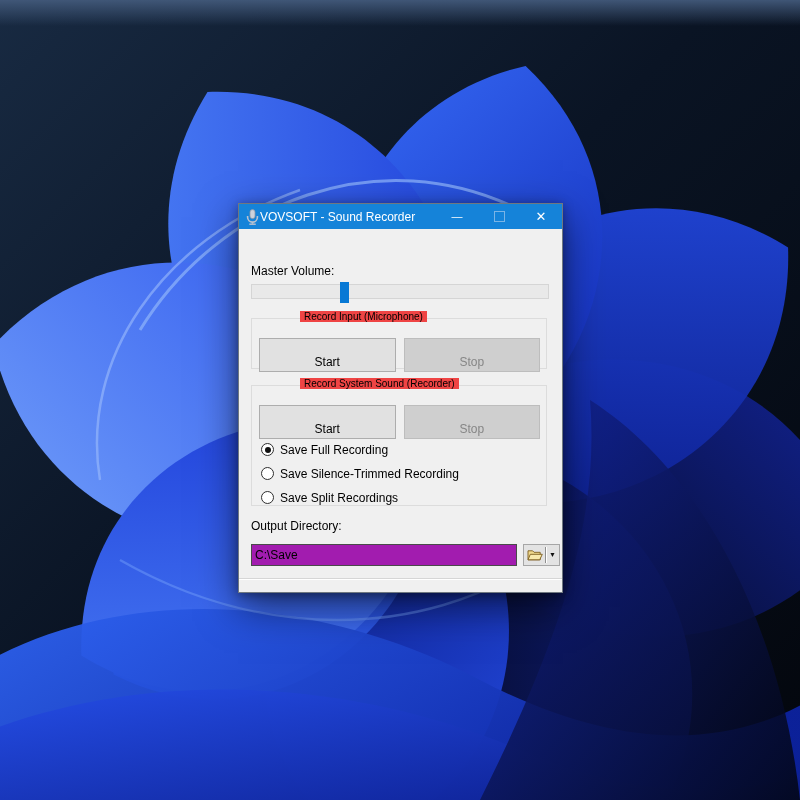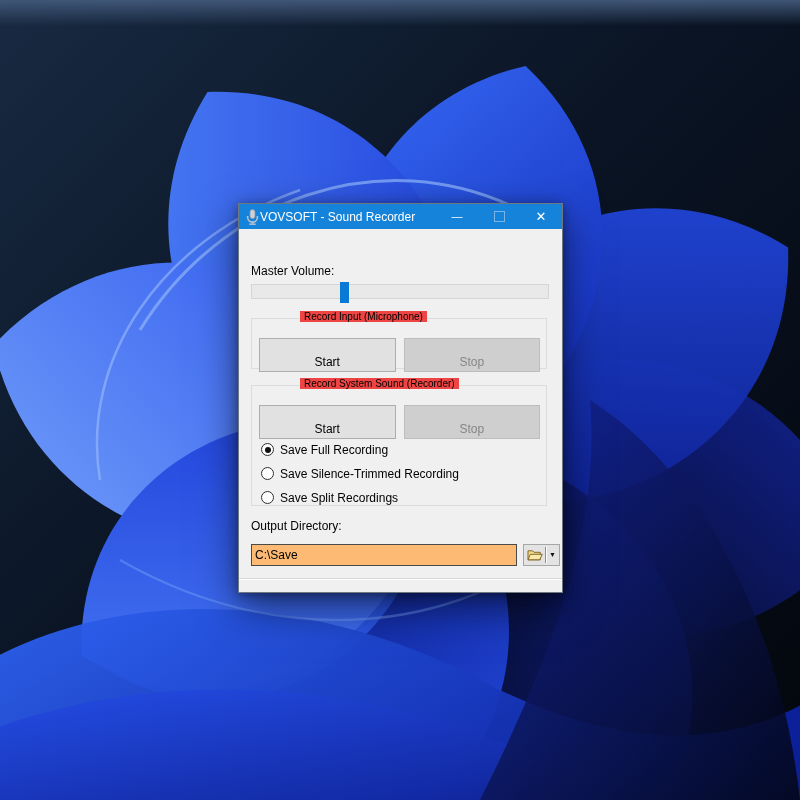--- a/index.html
+++ b/index.html
@@ -65,21 +65,21 @@
     width:13px; height:13px; border-radius:50%; background:#fff;
     border:1px solid #2f2f2f; box-sizing:border-box; position:relative; flex:0 0 auto;
   }
   .radio-dot.on::after {
     content:""; position:absolute; left:2.5px; top:2.5px; width:6px; height:6px;
     border-radius:50%; background:#101010;
   }
 
   .dir-input {
     position:absolute; top:295px; left:12px; width:266px; height:22px;
-    border:1px solid #4a4a4a; background:#fdba74; box-sizing:border-box;
+    border:1px solid #4a4a4a; background:#a21caf; box-sizing:border-box;
     font-size:12px; font-family:"Liberation Sans", sans-serif; padding:0 3px; color:#000;
   }
   .split-btn {
     position:absolute; top:295px; left:284px; width:37px; height:22px;
     background:#e3e3e3; border:1px solid #a6a6a6; box-sizing:border-box;
     display:flex; align-items:center;
   }
   .split-main { width:21px; display:flex; justify-content:center; align-items:center; }
   .split-sep { width:1px; height:16px; background:#8f8f8f; box-shadow:1px 0 0 #ffffff; }
   .split-arrow { flex:1; text-align:center; font-size:7px; color:#111; line-height:20px; }

